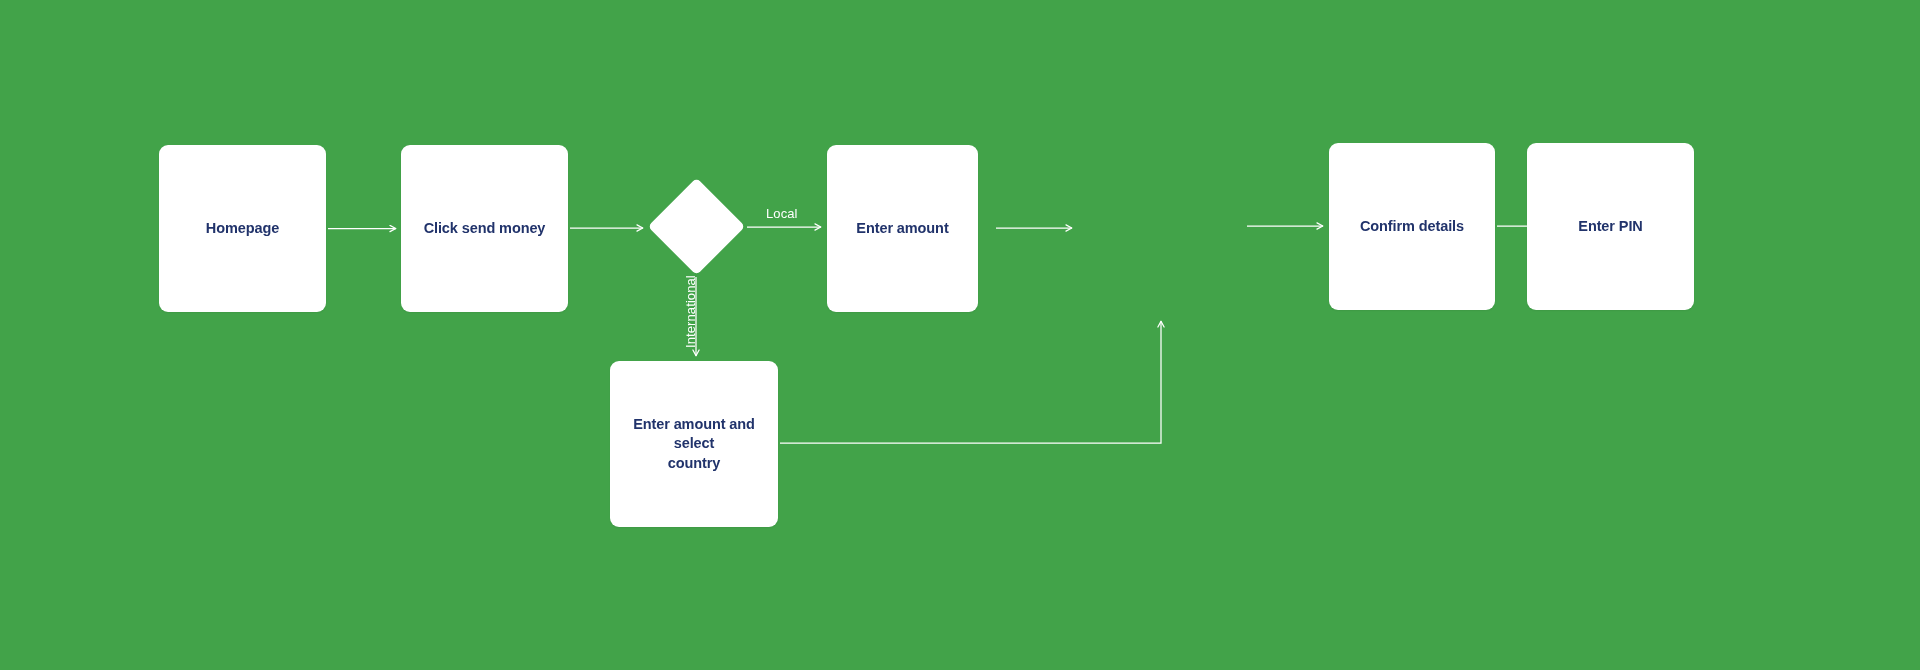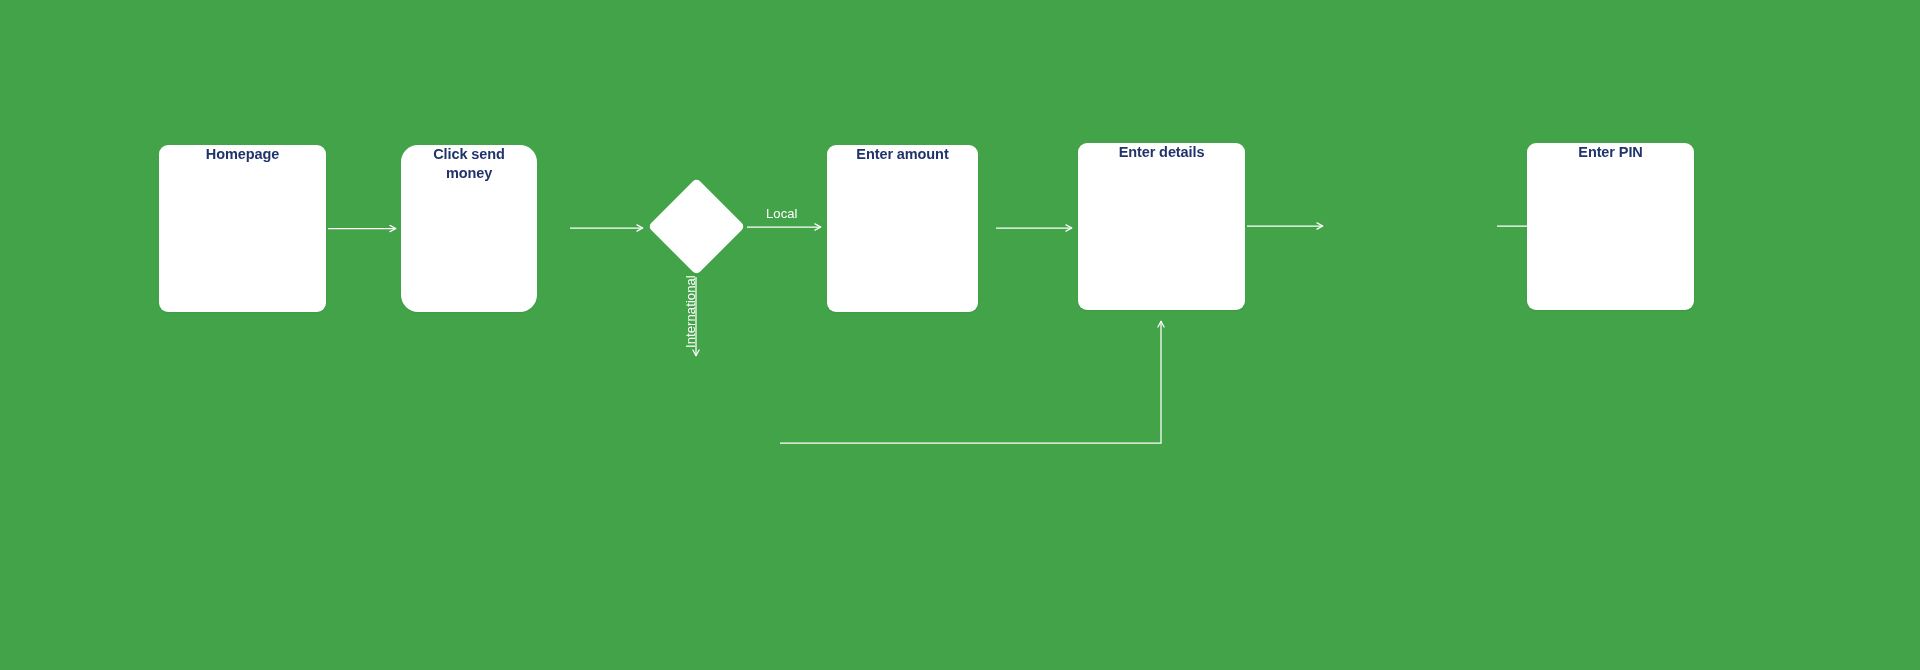--- a/index.html
+++ b/index.html
@@ -25,20 +25,21 @@
     top: 0;
     width: 1920px;
     height: 670px;
     pointer-events: none;
   }
   .node {
     position: absolute;
     background: #ffffff;
     border-radius: 9px;
     display: flex;
+    align-items: center;
     justify-content: center;
     box-sizing: border-box;
     box-shadow: 0 1px 2px rgba(0,0,0,0.06);
   }
   .node-label {
     color: #21336b;
     font-size: 14.5px;
     font-weight: bold;
     line-height: 1.32;
     text-align: center;
@@ -104,39 +105,43 @@
       <line x1="1497" y1="226" x2="1573" y2="226" marker-end="url(#arrowhead)"></line>
 
       <path d="M 780 443 L 1161 443 L 1161 321" marker-end="url(#arrowhead)" stroke-linejoin="miter"></path>
     </g>
   </svg>
 
   <div class="node" style="left:159px; top:145px; width:167px; height:167px;">
     <span class="node-label">Homepage</span>
   </div>
 
-  <div class="node" style="left:401px; top:145px; width:136px; height:167px;border-radius:17px;">
+  <div class="node" style="left:401px; top:145px; width:167px; height:167px;">
     <span class="node-label">Click send money</span>
   </div>
 
   <div class="diamond" style="left:662px; top:192px; width:69px; height:69px;">
     <span class="diamond-label"></span>
   </div>
 
   <div class="node" style="left:827px; top:145px; width:151px; height:167px;">
     <span class="node-label">Enter amount</span>
   </div>
 
-  <div class="node" style="left:1078px; top:143px; width:167px; height:167px;">
-    <span class="node-label">Enter details</span>
+
+  <div class="node" style="left:1329px; top:143px; width:166px; height:167px;">
+    <span class="node-label">Confirm details</span>
   </div>
-
 
   <div class="node" style="left:1527px; top:143px; width:167px; height:167px;">
     <span class="node-label">Enter PIN</span>
   </div>
 
+  <div class="node" style="left:610px; top:361px; width:168px; height:166px;">
+    <span class="node-label">Enter amount and select
+country</span>
+  </div>
 
   <div class="edge-label" style="left:766px; top:207px;">Local</div>
 
   <div class="edge-label vertical" style="left:684px; top:348px;">International</div>
 
 </div>
 
 </body></html>

